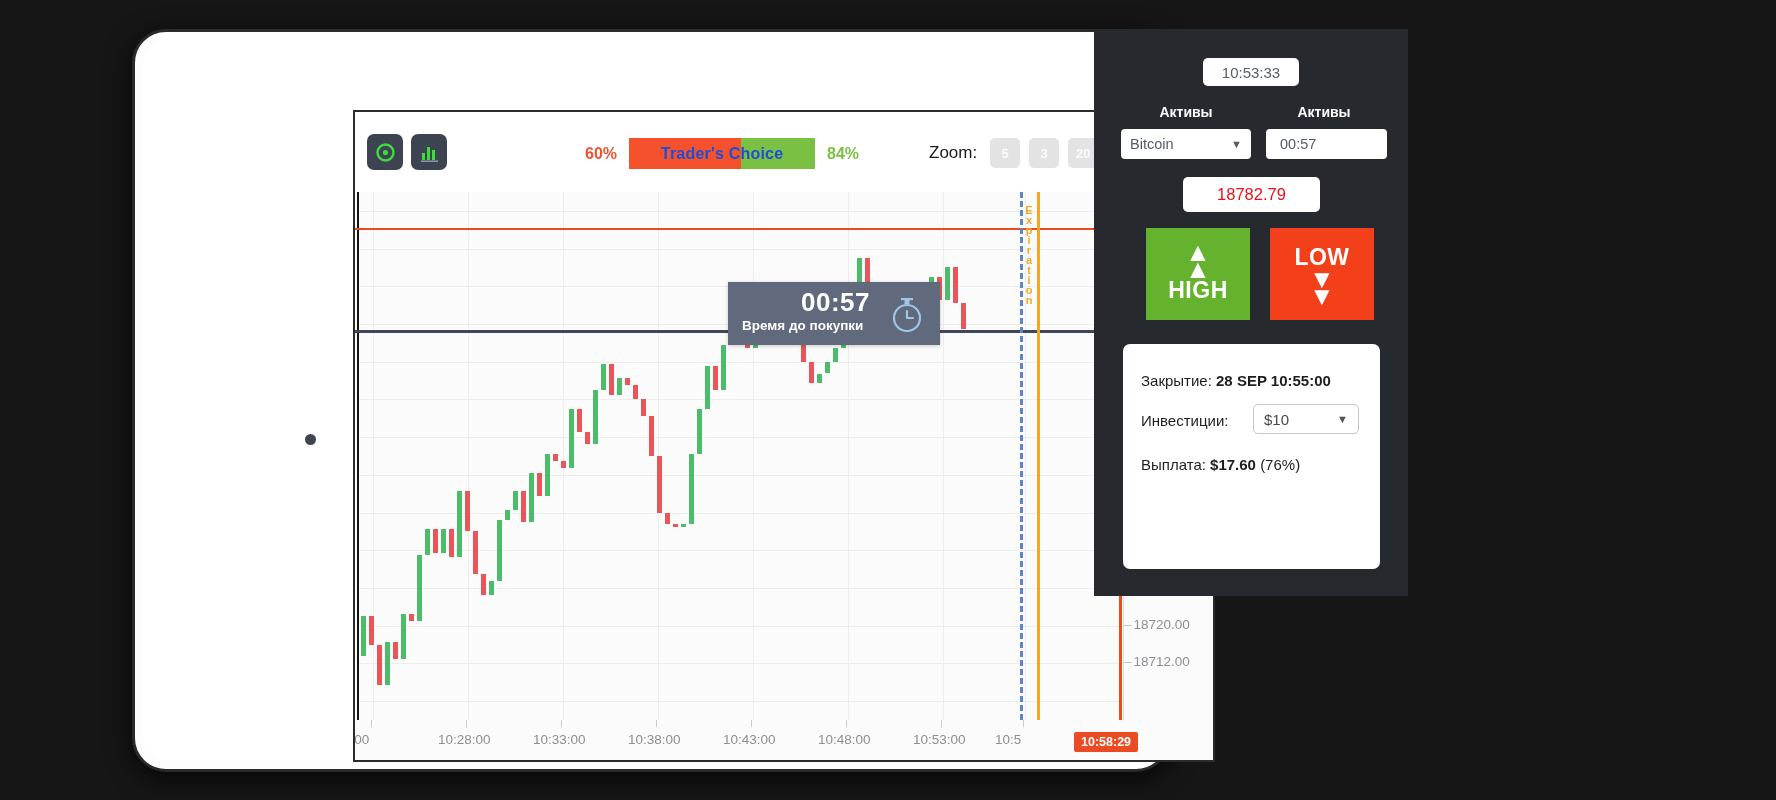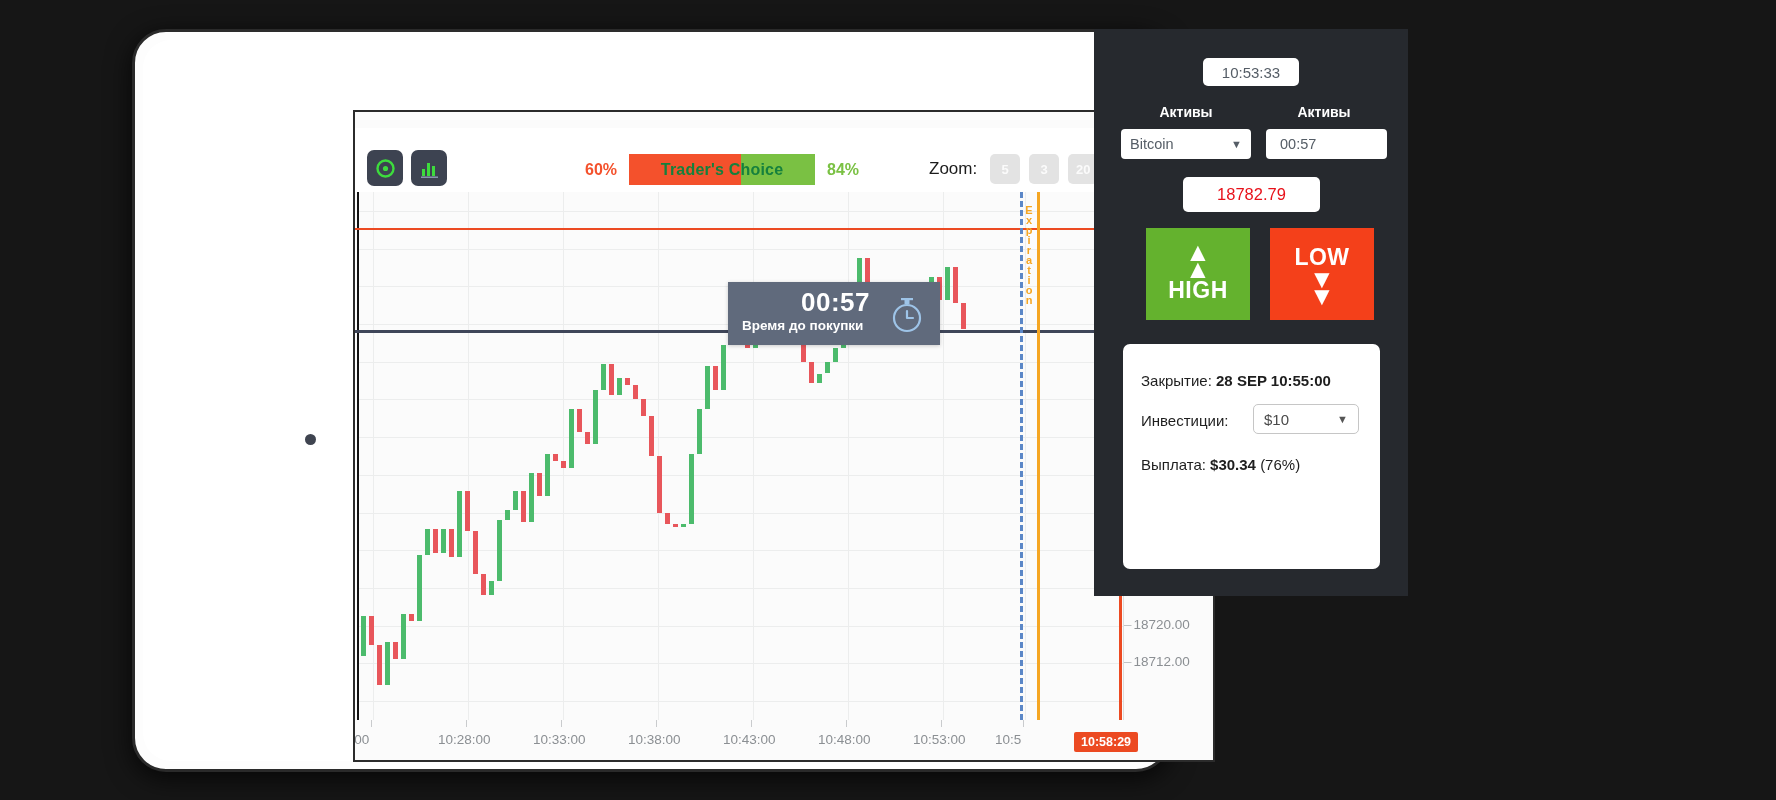--- a/index.html
+++ b/index.html
@@ -29,42 +29,42 @@
     position:absolute; left:1103px; top:388px; width:38px; height:38px;
     border-radius:50%; background:#fff; border:2px solid #d9d9d9;
   }
   
   #screen {
     position:absolute; left:218px; top:78px; width:862px; height:652px;
     background:#fbfbfb; border:2px solid #2b2b2b;
     overflow:hidden;
   }
   
-  #toolbar { position:absolute; left:0; top:16px; width:100%; height:80px; background:#fff; }
+  #toolbar { position:absolute; left:0; top:0; width:100%; height:80px; background:#fff; }
   .tb-icon {
     position:absolute; top:22px; width:36px; height:36px;
     background:#3d4351; border-radius:7px;
     display:flex; align-items:center; justify-content:center;
   }
   #icon-target { left:12px; }
   #icon-chart  { left:56px; }
   .tc-wrap { position:absolute; left:230px; top:26px; display:flex; align-items:center; gap:12px;}
   .tc-pct { font-size:16px; font-weight:bold; }
   #tc-left { color:#f4512c; }
   #tc-right { color:#7ac143; }
   #tc-bar {
     position:relative; width:186px; height:31px; display:flex;
     overflow:hidden;
   }
   #tc-red { background:#f4512c; height:100%; }
   #tc-green { background:#7ac143; height:100%; flex:1; }
   #tc-label {
     position:absolute; left:0; top:0; width:100%; height:100%;
     display:flex; align-items:center; justify-content:center;
-    color:#15803d; font-weight:bold; font-size:16px; letter-spacing:.2px;
+    color:#1d4ed8; font-weight:bold; font-size:16px; letter-spacing:.2px;
   }
   #zoom-wrap { position:absolute; left:574px; top:26px; display:flex; align-items:center; gap:9px; }
   #zoom-label { font-size:17px; color:#1c1c1c; font-weight:normal; margin-right:4px;}
   .zbtn {
     width:30px; height:30px; border-radius:5px; background:#e3e3e3;
     color:#fbfbfb; font-size:13px; font-weight:bold;
     display:flex; align-items:center; justify-content:center;
   }
   .zbtn.active { background:#67bd35; color:#fff; }
   
@@ -476,18 +476,18 @@
     <div class="card-row" id="row-invest">
       <span>Инвестиции:</span>
     </div>
     <div id="invest-select">
       <span>$10</span>
       <span class="chev">▼</span>
     </div>
 
     <div class="card-row" id="row-payout">
       <span>Выплата:</span>
-      <b>$30.34</b>
+      <b>$17.60</b>
       <span>(76%)</span>
     </div>
 
   </div>
 </div>
 
 </body></html>

